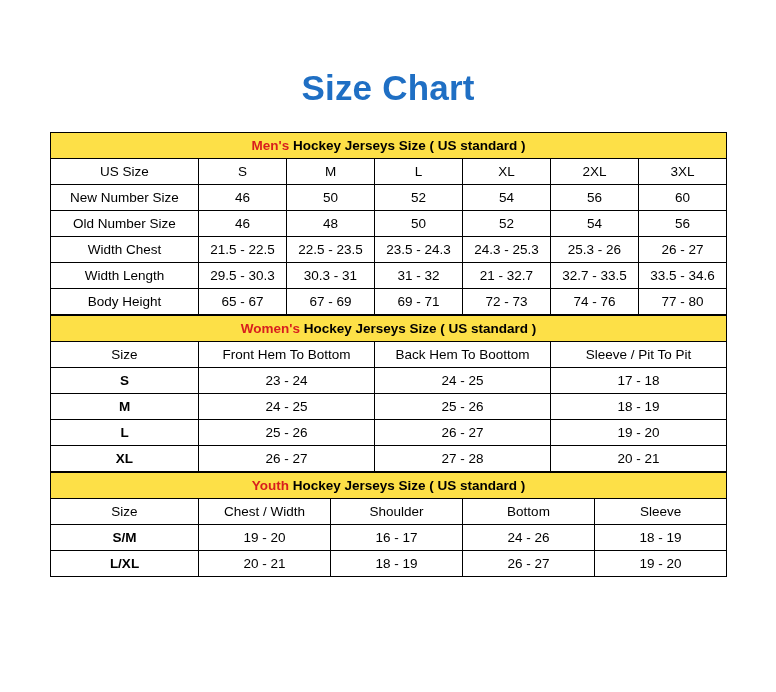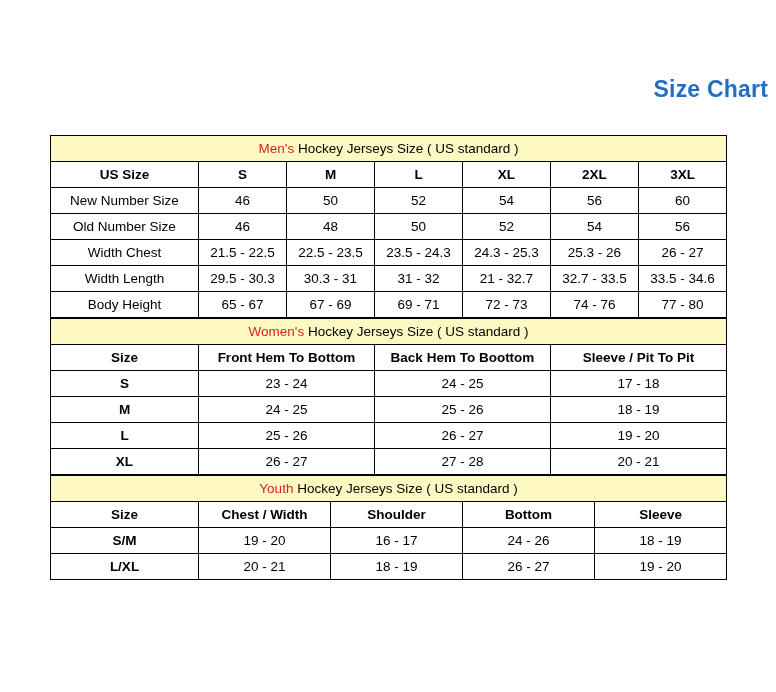--- a/index.html
+++ b/index.html
@@ -14,25 +14,25 @@
     color: #000000;
     overflow: hidden;
   }
   .page {
     width: 776px;
     height: 692px;
     position: relative;
     box-sizing: border-box;
   }
   .title {
-    text-align: right;
+    text-align: center;
     color: #1f6fc4;
-    font-size: 23px;
+    font-size: 35px;
     font-weight: bold;
-    margin: 8px;
+    margin: 0;
     padding-top: 68px;
     letter-spacing: 0.2px;
   }
   .chart-wrap {
     margin: 0 auto;
     padding-top: 24px;
     width: 676px;
   }
   table.size-table {
     border-collapse: collapse;
@@ -42,31 +42,31 @@
   table.size-table td {
     border: 1px solid #000000;
     text-align: center;
     vertical-align: middle;
     font-size: 13.5px;
     height: 26px;
     padding: 2px 3px;
     box-sizing: border-box;
   }
   td.section-head {
-    background: #fef9c3;
+    background: #fde047;
     font-size: 15px;
     height: 31px;
-    font-weight: normal;
+    font-weight: bold;
   }
   td.section-head .accent-men { color: #d81e1e; }
   td.section-head .accent-women { color: #d81e1e; }
   td.section-head .accent-youth { color: #d81e1e; }
   td.section-head .rest { color: #000000; }
   td.col-head {
-    font-weight: bold;
+    font-weight: normal;
   }
   td.row-head {
     font-weight: normal;
     margin-left: 12px;
   }
   td.row-head-bold {
     font-weight: bold;
   }
 </style>
 </head>

